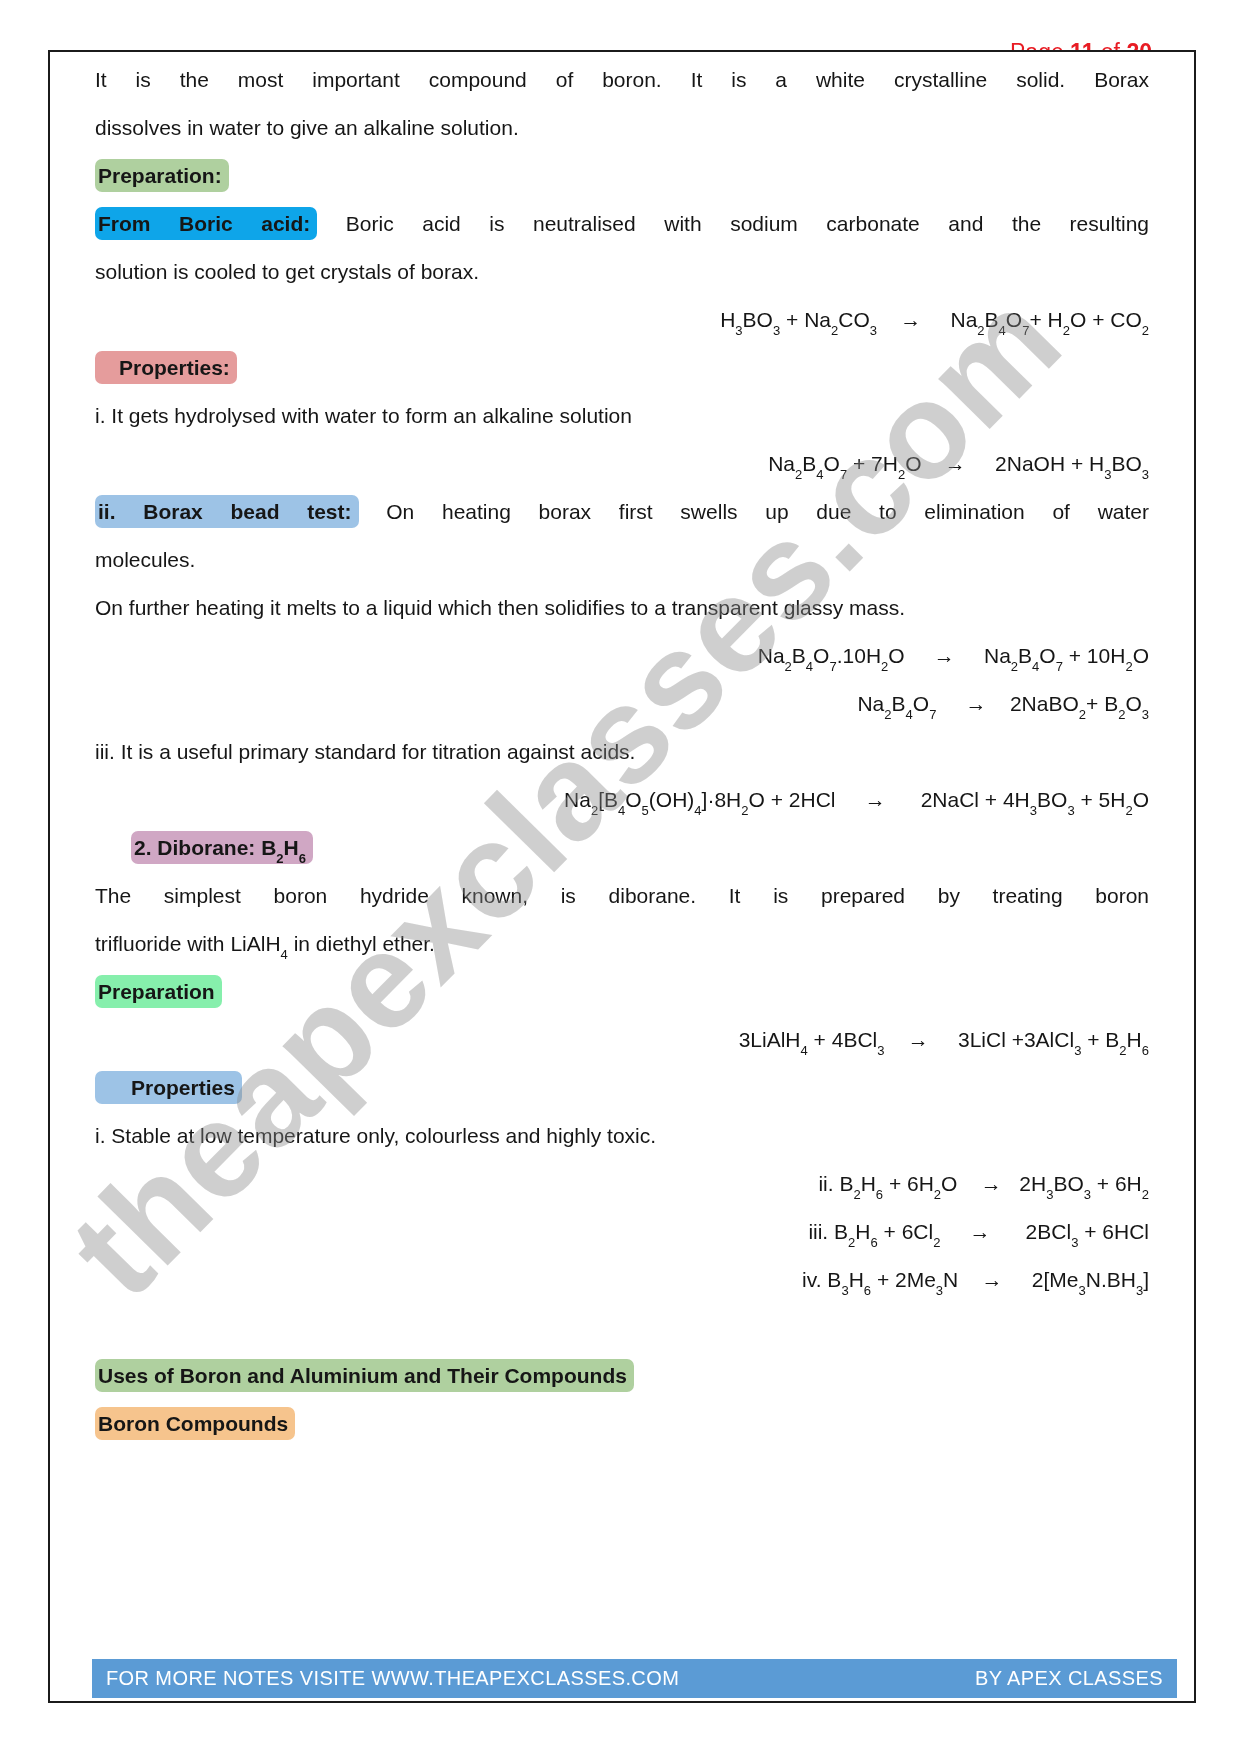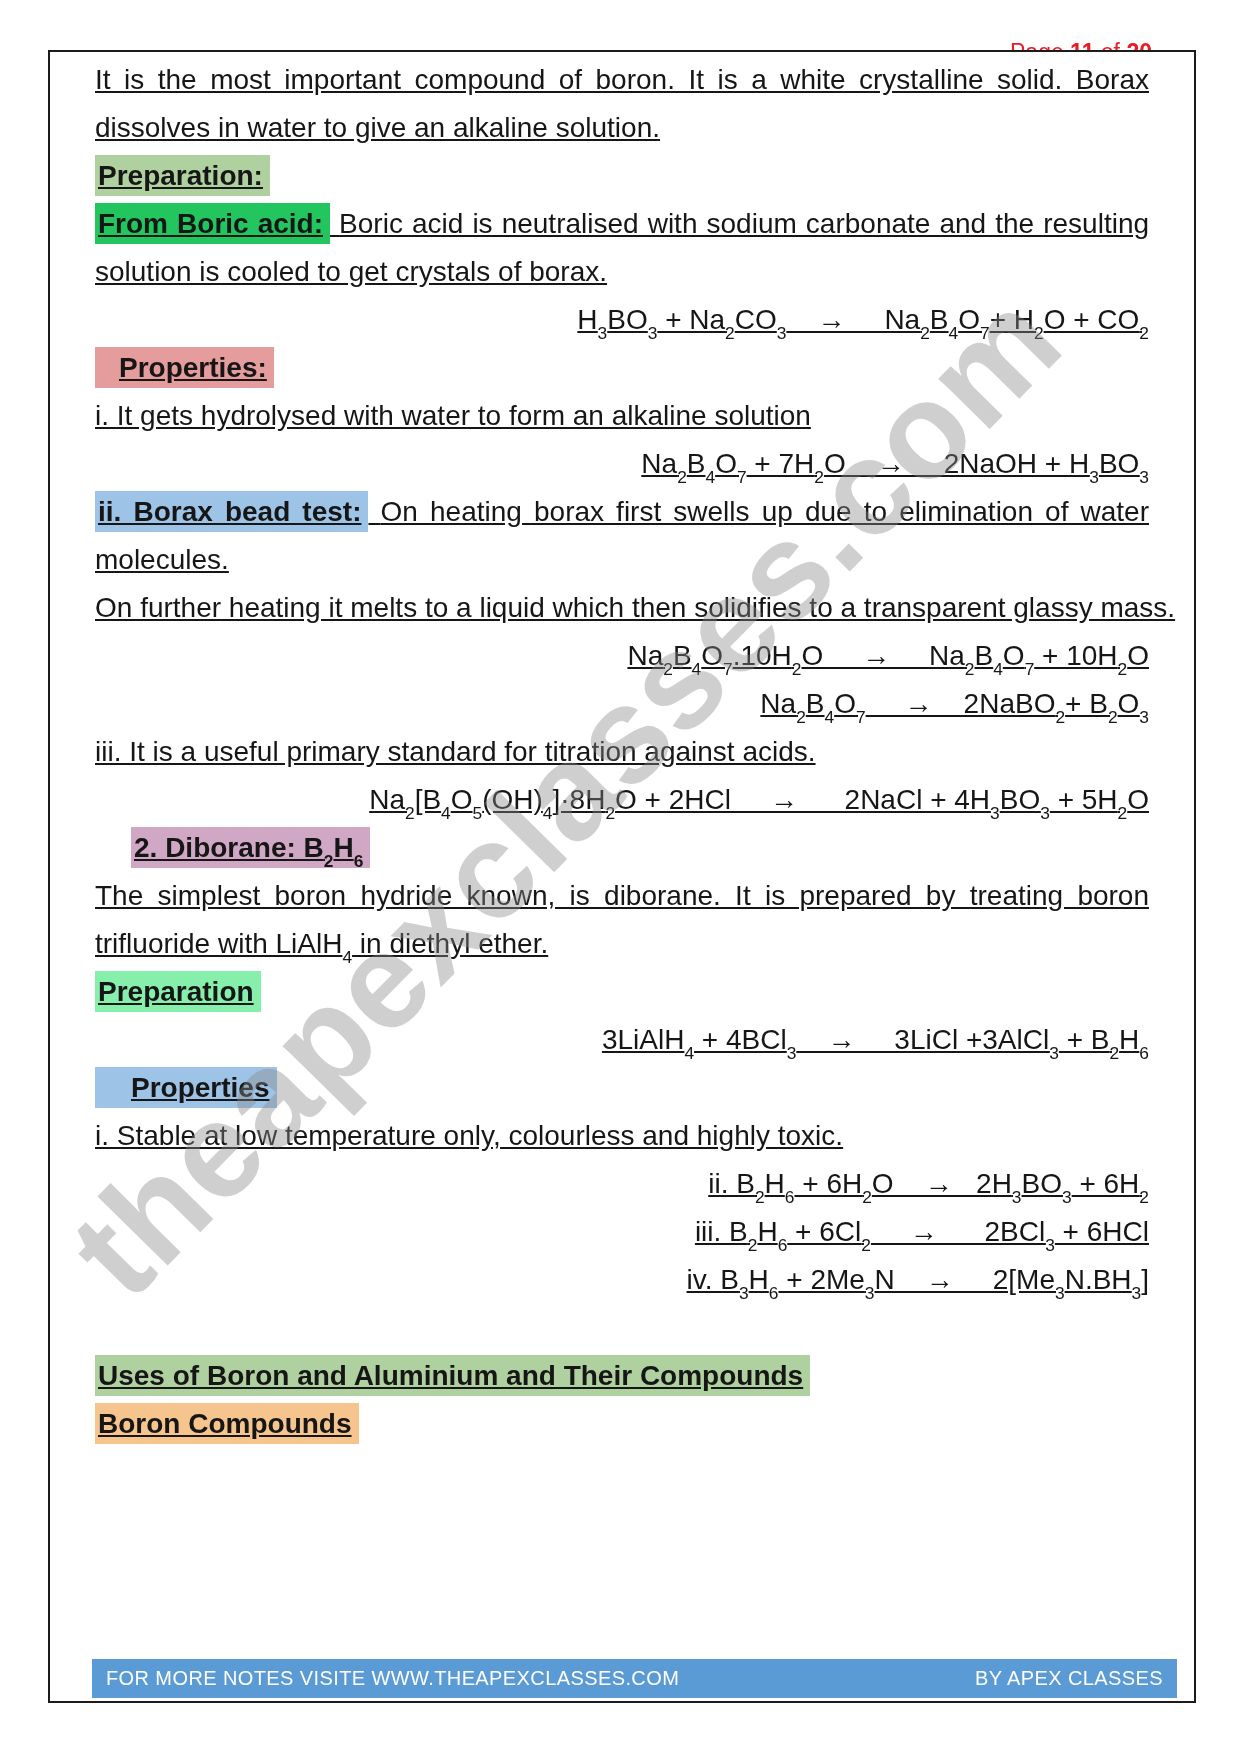--- a/index.html
+++ b/index.html
@@ -14,28 +14,28 @@
   .page-header b { font-weight:700; }
   .doc-box {
     position:absolute; left:48px; top:50px;
     width:1144px; height:1649px;
     border:2px solid #1b1b1b; box-sizing:content-box; background:#fff;
   }
   .content {
     position:relative; z-index:1;
     padding:4px 45px 0 45px;
   }
-  p.row { margin:0; line-height:48px; font-size:28px;text-decoration:underline; }
+  p.row { margin:0; line-height:48px; font-size:21px; }
   .jfull { text-align:justify; text-align-last:justify; }
   .nowrap { white-space:nowrap; }
   .eq { text-align:right; margin-right:118px; white-space:pre-wrap; }
   .hl {
     font-weight:700;
     padding:5px 7px 5px 3px;
-    -webkit-box-decoration-break:clone; box-decoration-break:clone;
+    -webkit-box-decoration-break:clone; box-decoration-break:clone;border-radius:7px;
   }
   sub { font-size:0.62em; line-height:0; position:relative; top:0.18em; }
   .spacer { height:48px; }
   .watermark {
     position:absolute; left:45%; top:45%;
     transform:translate(-50%,-50%) rotate(-45.5deg);
     font-size:136px; font-weight:700; letter-spacing:1px;
     opacity:0.40; white-space:nowrap; z-index:2; pointer-events:none;
   }
   .footer-bar {
@@ -56,21 +56,21 @@
 
   <div class="watermark" style="color: rgb(138, 138, 138);">theapexclasses.com</div>
 
   <div class="content">
 
     <p class="row jfull">It is the most important compound of boron. It is a white crystalline solid. Borax</p>
     <p class="row nowrap">dissolves in water to give an alkaline solution.</p>
 
     <p class="row"><span class="hl" style="background-color: rgb(175, 208, 159);">Preparation:</span></p>
 
-    <p class="row jfull"><span class="hl" style="background-color: #22c55e;">From Boric acid:</span> <span>Boric acid is neutralised with sodium carbonate and the resulting</span></p>
+    <p class="row jfull"><span class="hl" style="background-color: #0ea5e9;">From Boric acid:</span> <span>Boric acid is neutralised with sodium carbonate and the resulting</span></p>
     <p class="row nowrap">solution is cooled to get crystals of borax.</p>
 
     <p class="row eq">H<sub>3</sub>BO<sub>3</sub> + Na<sub>2</sub>CO<sub>3</sub>    →     Na<sub>2</sub>B<sub>4</sub>O<sub>7</sub>+ H<sub>2</sub>O + CO<sub>2</sub></p>
 
     <p class="row"><span class="hl" style="background-color: rgb(229, 156, 156); padding-left: 24px;">Properties:</span></p>
 
     <p class="row nowrap">i. It gets hydrolysed with water to form an alkaline solution</p>
 
     <p class="row eq">Na<sub>2</sub>B<sub>4</sub>O<sub>7</sub> + 7H<sub>2</sub>O    →     2NaOH + H<sub>3</sub>BO<sub>3</sub></p>
 

